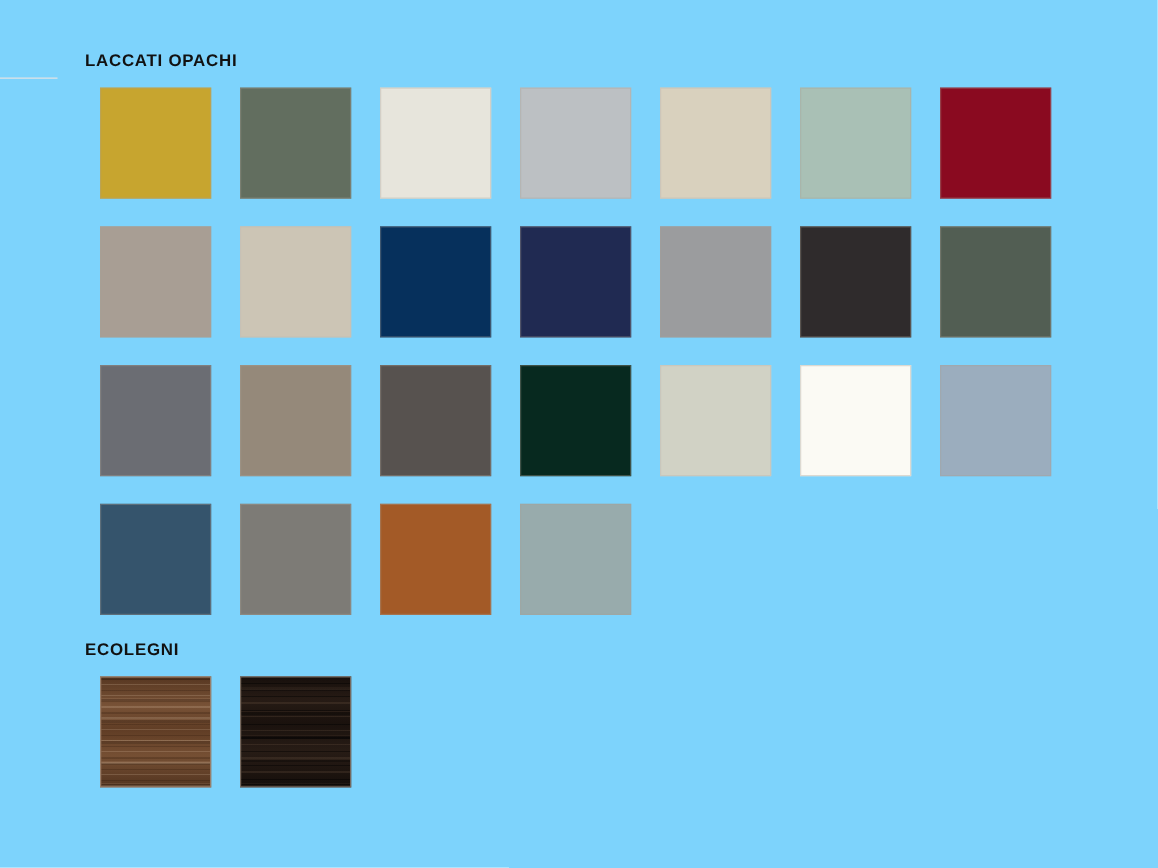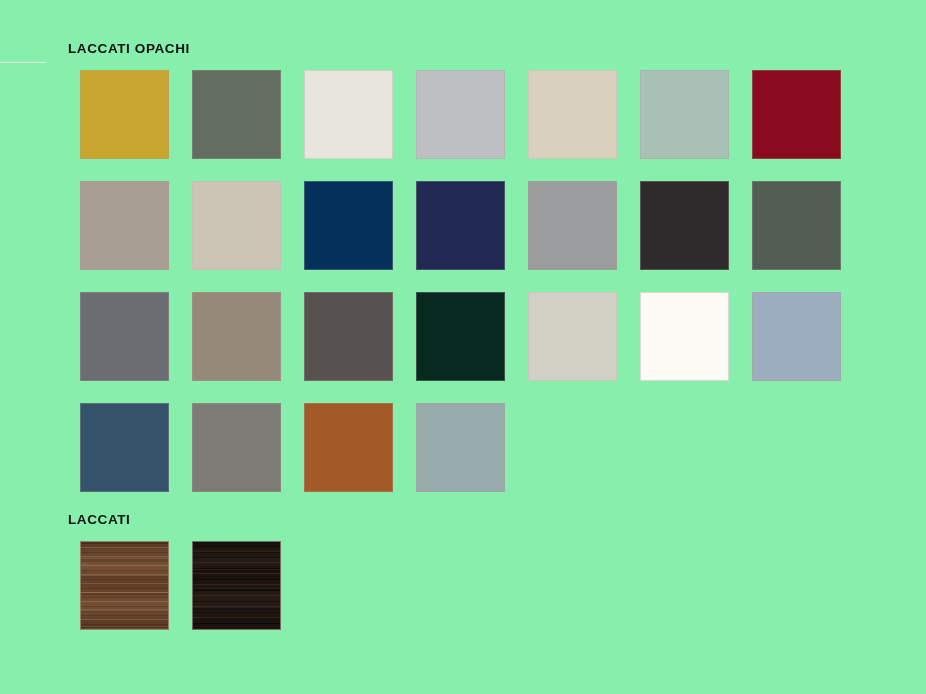--- a/index.html
+++ b/index.html
@@ -15,21 +15,21 @@
     overflow: hidden;
     font-family: "Liberation Sans", sans-serif;
     -webkit-font-smoothing: antialiased;
   }
 
   .page {
     position: absolute;
     left: 0; top: 0;
     width: 926px;
     height: 694px;
-    background: #86efac;
+    background: #7dd3fc;
   }
 
   
   .edge-rule {
     position: absolute;
     left: 0;
     top: 62px;
     width: 46px;
     height: 1px;
     background: #e3e3e3;
@@ -192,21 +192,21 @@
 
     <div class="swatch-row">
       <div class="swatch" style="background-color: rgb(53, 84, 108);"></div>
       <div class="swatch" style="background-color: rgb(125, 123, 118);"></div>
       <div class="swatch" style="background-color: rgb(163, 90, 39);"></div>
       <div class="swatch" style="background-color: rgb(152, 171, 172);"></div>
     </div>
 
   </div>
 
-  <div class="section-heading heading-ecolegni">LACCATI</div>
+  <div class="section-heading heading-ecolegni">ECOLEGNI</div>
 
   <div class="swatch-grid grid-ecolegni">
 
     <div class="swatch-row">
       <div class="swatch wood" style="background-color: rgb(107, 68, 41);">
         <div class="wood-grain walnut"></div>
       </div>
       <div class="swatch wood" style="background-color: rgb(31, 21, 16);">
         <div class="wood-grain wenge"></div>
       </div>

